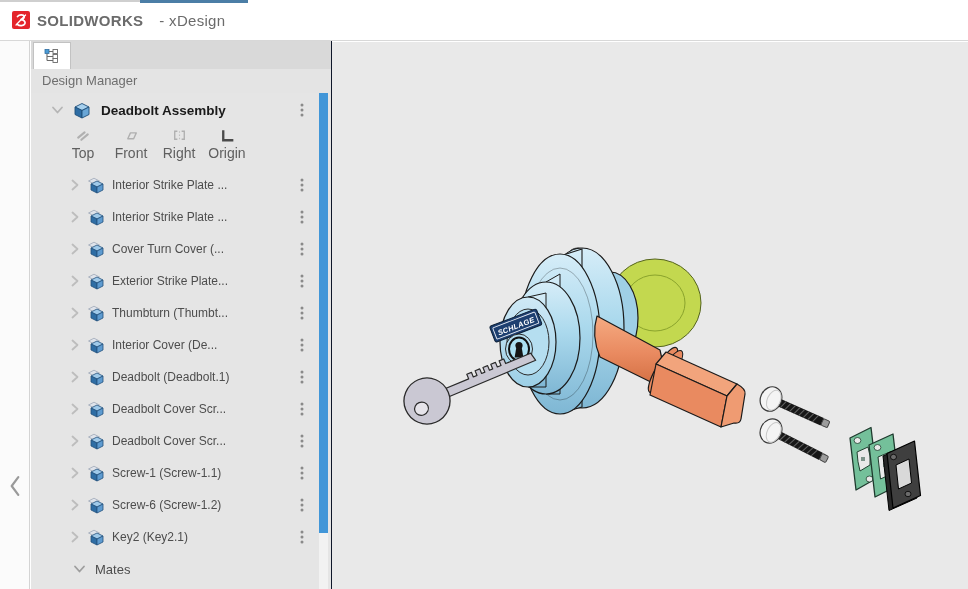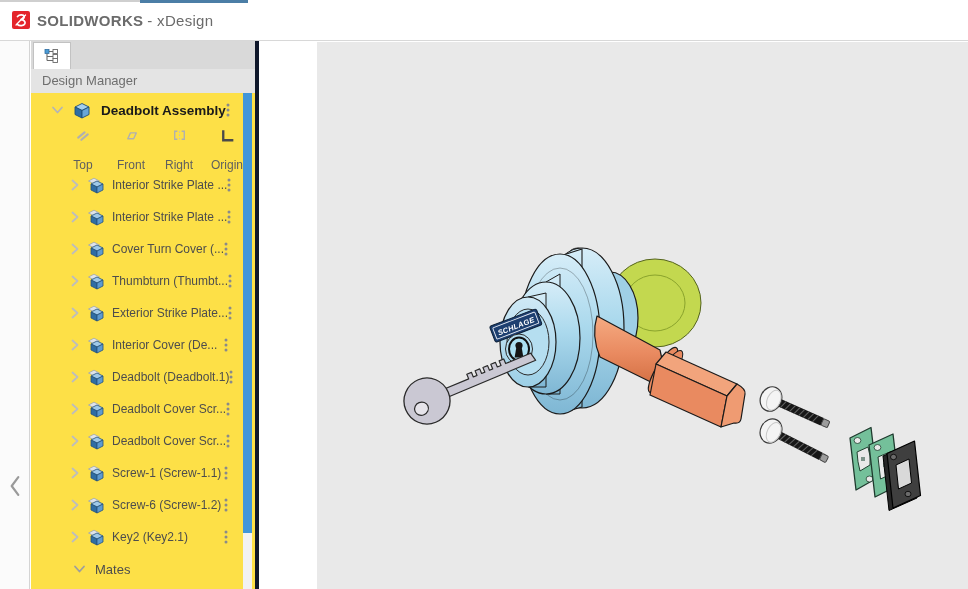--- a/index.html
+++ b/index.html
@@ -7,42 +7,42 @@
   body { font-family:"Liberation Sans", sans-serif; background:#ffffff; position:relative; }
 
   
   .header { position:absolute; left:0; top:0; width:968px; height:41px; background:#fff;
             border-bottom:1px solid #d8d8d8; z-index:30; }
   .accent-gray { position:absolute; left:0; top:0; width:140px; height:2px; background:#cfcfcf; }
   .accent-blue { position:absolute; left:140px; top:0; width:108px; height:3px; background:#4b7ea6; }
   .logo { position:absolute; left:12px; top:11px; width:18px; height:18px; border-radius:2px;
           background:var(--logo-red); }
   .title { position:absolute; left:37px; top:12px; font-size:15px; color:#6b6b6b; letter-spacing:.3px; }
-  .title b { font-weight:bold; margin-right:4px; }
+  .title b { font-weight:bold; margin-right:16px; }
 
   
   .rail { position:absolute; left:0; top:41px; width:30px; height:548px; background:#fbfbfb;
           border-right:1px solid #d4d4d4; z-index:20; }
   .collapse-btn { position:absolute; left:8px; top:434px; width:14px; height:22px; cursor:pointer; }
 
   
-  .panel { position:absolute; left:31px; top:41px; width:228px; height:548px; background:#fff;
-           border-right:4px solid #0f172a; z-index:20; overflow:hidden; }
+  .panel { position:absolute; left:31px; top:41px; width:301px; height:548px; background:#fff;
+           border-right:1px solid #0f172a; z-index:20; overflow:hidden; }
   .tabstrip { position:absolute; left:0; top:0; right:0; height:28px; background:#d9d9d9; }
   .tab { position:absolute; left:2px; top:1px; width:38px; height:27px; background:#fff;
          border:1px solid #c2c2c2; border-bottom:none; display:flex; align-items:center; justify-content:center; }
   .paneltitle { position:absolute; left:0; top:28px; right:0; height:24px; background:#e4e4e4;
                 color:#6e6e6e; font-size:13px; line-height:24px; padding-left:11px; }
-  .tree { position:absolute; left:0; top:52px; right:0; bottom:0; background:#fde047; }
+  .tree { position:absolute; left:0; top:52px; right:0; bottom:0; background:#e5e5e5; }
   .row { display:flex; align-items:center; padding-right:27px; }
   .asm-row { height:34px; padding-left:20px; }
   .asm-row .lbl { font-size:13.5px; font-weight:bold; color:#1a1a1a; margin-left:9px; white-space:nowrap; }
   .planes-row { height:42px; padding-left:28px; display:flex; align-items:flex-start; }
   .plane-item { width:48px; display:flex; flex-direction:column; align-items:center; cursor:pointer; }
-  .plane-item .plbl { font-size:12px; color:#5f5f5f; margin-top:14px; }
+  .plane-item .plbl { font-size:14px; color:#5f5f5f; margin-top:1px; }
   .comp-row { height:32px; padding-left:40px; cursor:pointer; }
   .comp-row .lbl { font-size:12px; color:#4d4d4d; margin-left:7px; white-space:nowrap; }
   .mates-row { height:32px; padding-left:42px; }
   .mates-row .lbl { font-size:13px; color:#4d4d4d; margin-left:9px; }
   .chev { flex:0 0 auto; }
   .ico { flex:0 0 auto; margin-left:8px; }
   .dots { flex:0 0 auto; margin-left:auto; cursor:pointer; }
   .sb-track { position:absolute; right:3px; top:0; bottom:0; width:9px; background:#f2f2f2; }
   .sb-thumb { position:absolute; right:3px; top:0; width:9px; height:440px; background:var(--accent-blue); }
 
@@ -302,39 +302,39 @@
         <div class="row comp-row">
           <svg class="chev" width="8" height="12" viewBox="0 0 8 12">
             <path d="M1.5,1.5 L6.5,6 L1.5,10.5" stroke="#bdbdbd" stroke-width="1.8" fill="none" stroke-linecap="round" stroke-linejoin="round"></path>
           </svg>
           <svg class="ico" width="18" height="18" viewBox="0 0 18 18">
             <path d="M1.5,5 L7,2.2 L12.5,5 L7,7.8 Z" fill="#dfe3ea" stroke="#97a1b1" stroke-width="0.7"></path>
             <path d="M4,8 L10,5 L16,8 L10,11 Z" fill="#9fc9e9" stroke="#23527c" stroke-width="0.8"></path>
             <path d="M4,8 L10,11 L10,17 L4,14 Z" fill="#2e6da4" stroke="#23527c" stroke-width="0.8"></path>
             <path d="M10,11 L16,8 L16,14 L10,17 Z" fill="#5e9bd0" stroke="#23527c" stroke-width="0.8"></path>
           </svg>
+          <span class="lbl">Exterior Strike Plate...</span>
+          <svg class="dots" width="4" height="14" viewBox="0 0 4 14">
+            <circle cx="2" cy="2" r="1.5" fill="#8a8a8a"></circle>
+            <circle cx="2" cy="7" r="1.5" fill="#8a8a8a"></circle>
+            <circle cx="2" cy="12" r="1.5" fill="#8a8a8a"></circle>
+          </svg>
+        </div>
+
+        <div class="row comp-row">
+          <svg class="chev" width="8" height="12" viewBox="0 0 8 12">
+            <path d="M1.5,1.5 L6.5,6 L1.5,10.5" stroke="#bdbdbd" stroke-width="1.8" fill="none" stroke-linecap="round" stroke-linejoin="round"></path>
+          </svg>
+          <svg class="ico" width="18" height="18" viewBox="0 0 18 18">
+            <path d="M1.5,5 L7,2.2 L12.5,5 L7,7.8 Z" fill="#dfe3ea" stroke="#97a1b1" stroke-width="0.7"></path>
+            <path d="M4,8 L10,5 L16,8 L10,11 Z" fill="#9fc9e9" stroke="#23527c" stroke-width="0.8"></path>
+            <path d="M4,8 L10,11 L10,17 L4,14 Z" fill="#2e6da4" stroke="#23527c" stroke-width="0.8"></path>
+            <path d="M10,11 L16,8 L16,14 L10,17 Z" fill="#5e9bd0" stroke="#23527c" stroke-width="0.8"></path>
+          </svg>
           <span class="lbl">Thumbturn (Thumbt...</span>
-          <svg class="dots" width="4" height="14" viewBox="0 0 4 14">
-            <circle cx="2" cy="2" r="1.5" fill="#8a8a8a"></circle>
-            <circle cx="2" cy="7" r="1.5" fill="#8a8a8a"></circle>
-            <circle cx="2" cy="12" r="1.5" fill="#8a8a8a"></circle>
-          </svg>
-        </div>
-
-        <div class="row comp-row">
-          <svg class="chev" width="8" height="12" viewBox="0 0 8 12">
-            <path d="M1.5,1.5 L6.5,6 L1.5,10.5" stroke="#bdbdbd" stroke-width="1.8" fill="none" stroke-linecap="round" stroke-linejoin="round"></path>
-          </svg>
-          <svg class="ico" width="18" height="18" viewBox="0 0 18 18">
-            <path d="M1.5,5 L7,2.2 L12.5,5 L7,7.8 Z" fill="#dfe3ea" stroke="#97a1b1" stroke-width="0.7"></path>
-            <path d="M4,8 L10,5 L16,8 L10,11 Z" fill="#9fc9e9" stroke="#23527c" stroke-width="0.8"></path>
-            <path d="M4,8 L10,11 L10,17 L4,14 Z" fill="#2e6da4" stroke="#23527c" stroke-width="0.8"></path>
-            <path d="M10,11 L16,8 L16,14 L10,17 Z" fill="#5e9bd0" stroke="#23527c" stroke-width="0.8"></path>
-          </svg>
-          <span class="lbl">Exterior Strike Plate...</span>
           <svg class="dots" width="4" height="14" viewBox="0 0 4 14">
             <circle cx="2" cy="2" r="1.5" fill="#8a8a8a"></circle>
             <circle cx="2" cy="7" r="1.5" fill="#8a8a8a"></circle>
             <circle cx="2" cy="12" r="1.5" fill="#8a8a8a"></circle>
           </svg>
         </div>
 
         <div class="row comp-row">
           <svg class="chev" width="8" height="12" viewBox="0 0 8 12">
             <path d="M1.5,1.5 L6.5,6 L1.5,10.5" stroke="#bdbdbd" stroke-width="1.8" fill="none" stroke-linecap="round" stroke-linejoin="round"></path>

